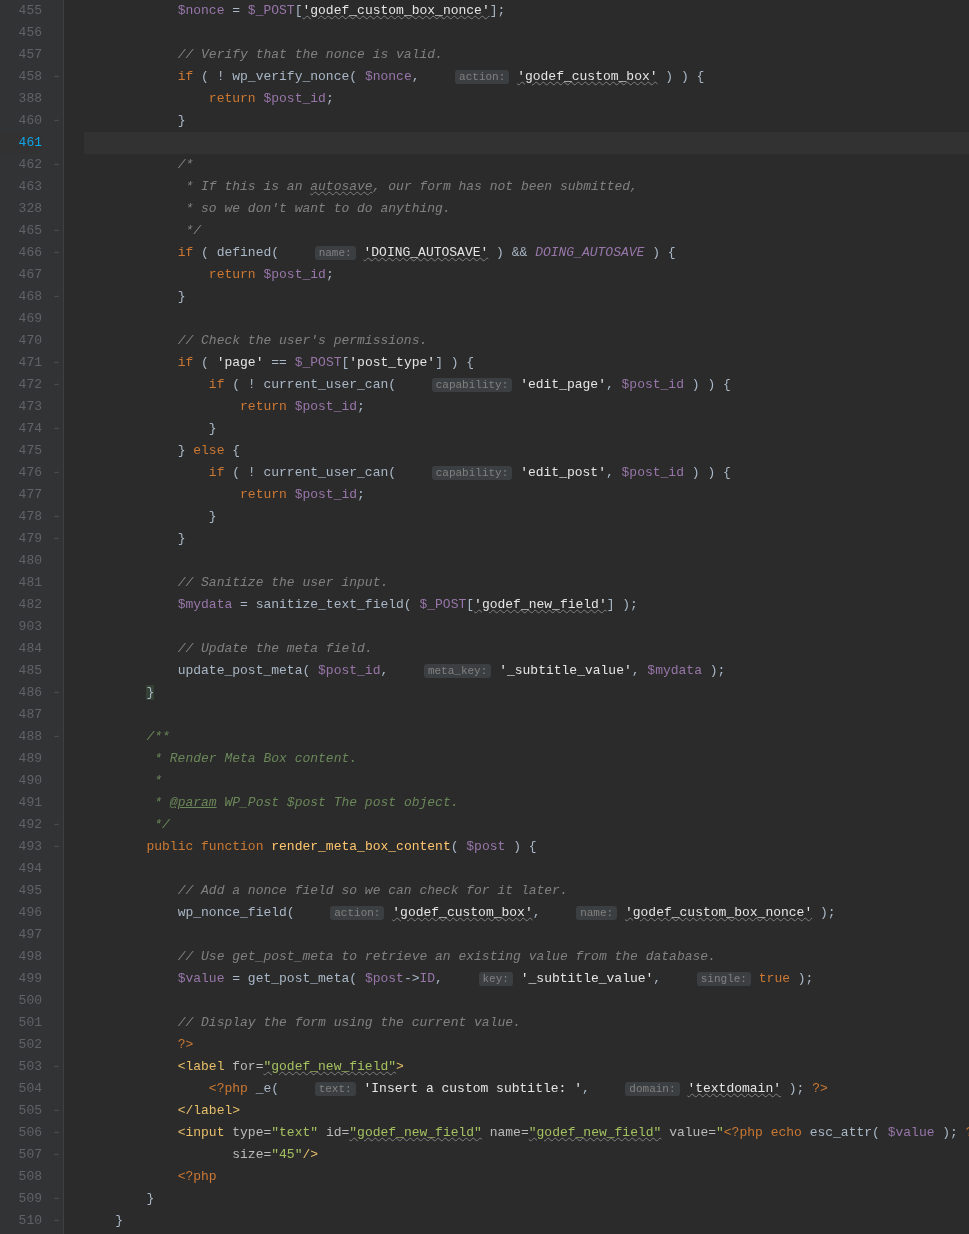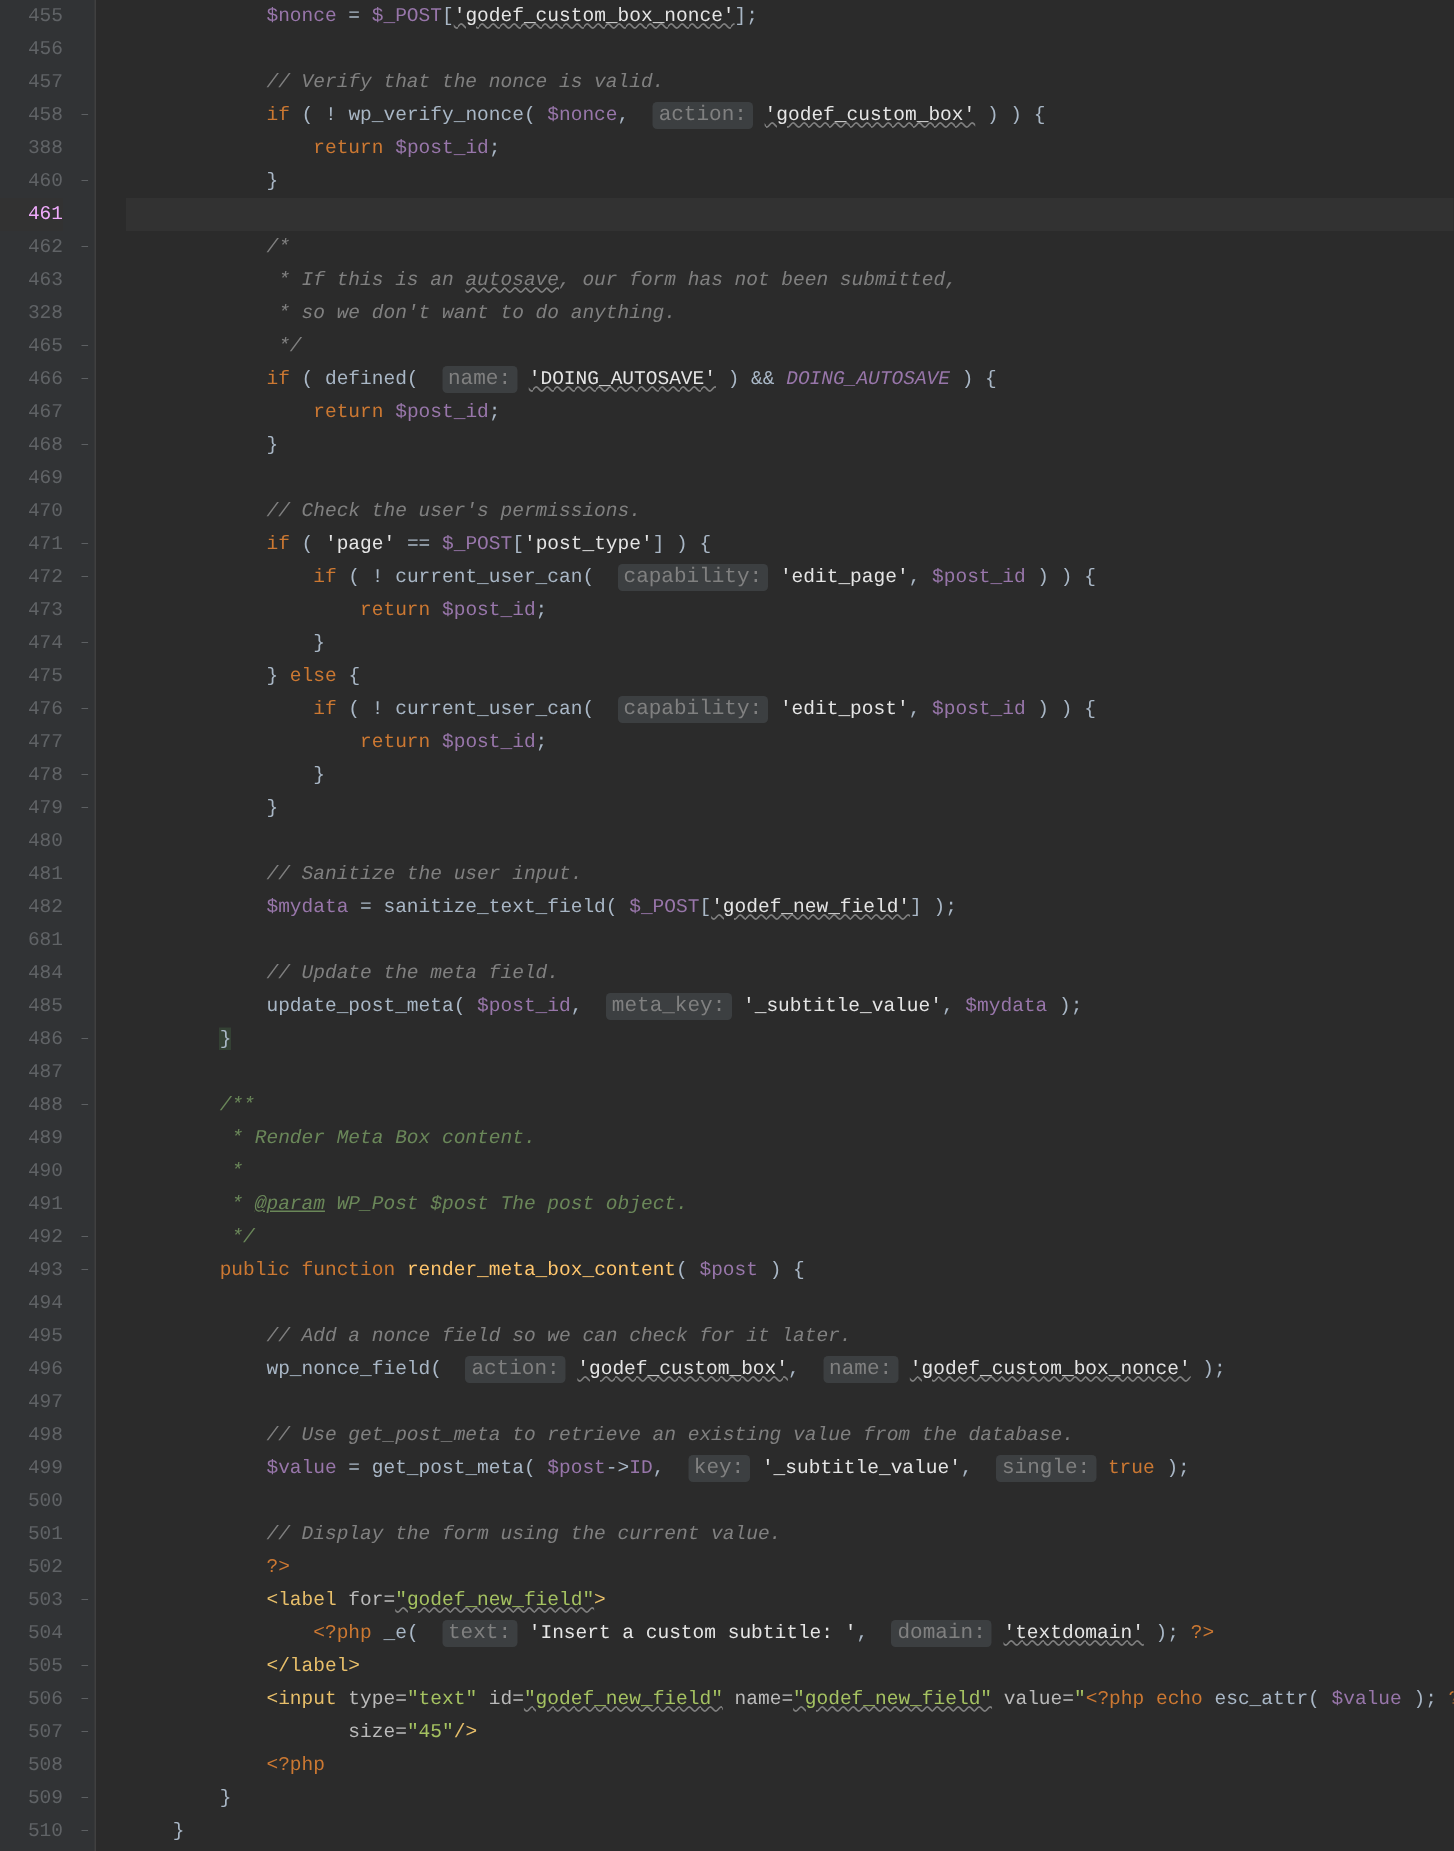--- a/index.html
+++ b/index.html
@@ -39,39 +39,39 @@
   position: relative;
 }
 .line {
   height: 22px;
   line-height: 22px;
 }
 .line.current {
   background: #323232;
 }
 .gutter .line.current {
-  color: #f0abfc;
+  color: #0ea5e9;
 }
 .ln { display: block; height: 22px; line-height: 22px; }
 .fold-line { height: 22px; display: flex; align-items: center; justify-content: center; }
 .fold-mark {
   width: 9px;
   height: 9px;
   color: #606366;
   font-size: 9px;
   line-height: 9px;
   text-align: center;
 }
 
 .kw { color: #cc7832; }
 .fn { color: #ffc66d; }
 .str { color: #e5e5e5; font-family: Liberation Mono, monospace; }
 .var { color: #9876aa; }
 .cmt { color: #808080; font-style: italic; }
-.param { color: #808080; font-style: normal; font-size: 14px; background: #3c3f41; padding: 1px 4px; border-radius: 3px; }
+.param { color: #808080; font-style: normal; font-size: 11px; background: #3c3f41; padding: 1px 4px; border-radius: 3px; margin-left: 20px; }
 .const { color: #9876aa; font-style: italic; }
 .tag { color: #e8bf6a; }
 .attr { color: #bababa; }
 .attrval { color: #a5c261; }
 .doc { color: #6a8759; font-style: italic; }
 .dockw { color: #6a8759; font-style: italic; text-decoration: underline; text-align: right; }
 .wavy { text-decoration: underline wavy #808080; text-decoration-thickness: 1px; }
 .op { color: #a9b7c6; }
 .bg-usage { background: #344134; }
 </style>
@@ -101,21 +101,21 @@
       <div class="ln line">473</div>
       <div class="ln line">474</div>
       <div class="ln line">475</div>
       <div class="ln line">476</div>
       <div class="ln line">477</div>
       <div class="ln line">478</div>
       <div class="ln line">479</div>
       <div class="ln line">480</div>
       <div class="ln line">481</div>
       <div class="ln line">482</div>
-      <div class="ln line">681</div>
+      <div class="ln line">903</div>
       <div class="ln line">484</div>
       <div class="ln line">485</div>
       <div class="ln line">486</div>
       <div class="ln line">487</div>
       <div class="ln line">488</div>
       <div class="ln line">489</div>
       <div class="ln line">490</div>
       <div class="ln line">491</div>
       <div class="ln line">492</div>
       <div class="ln line">493</div>

